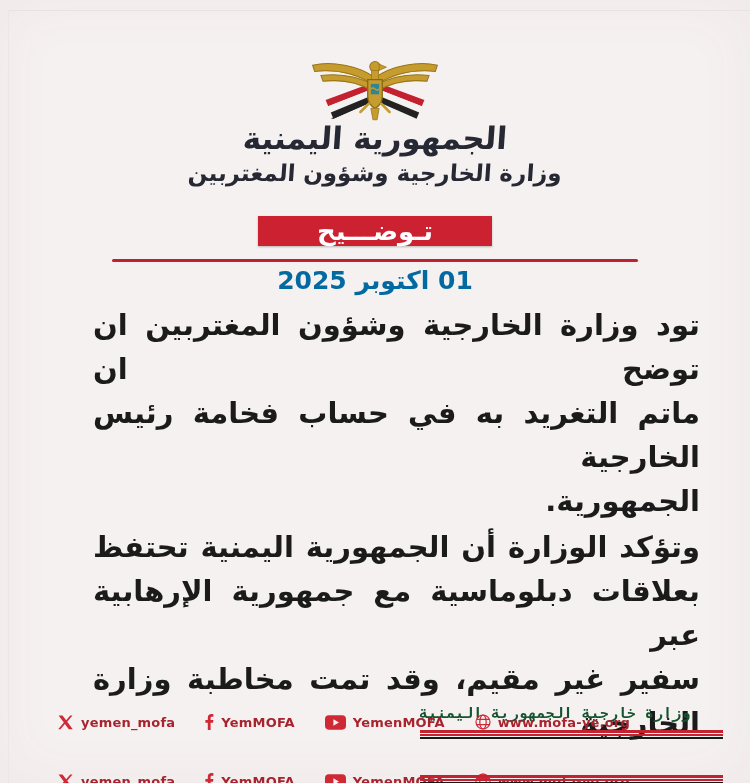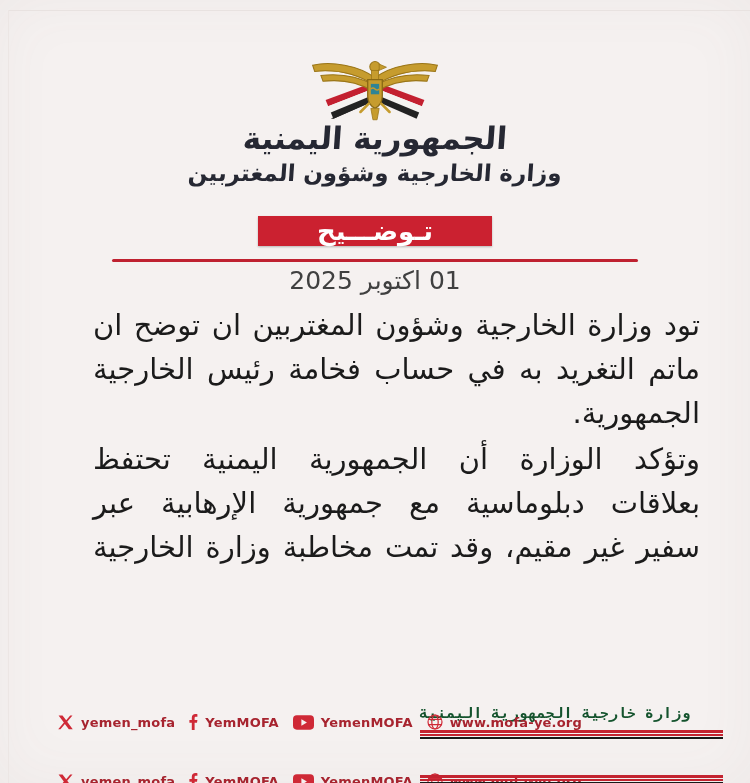--- a/index.html
+++ b/index.html
@@ -14,34 +14,34 @@
 
   .callig{position:absolute;left:0;width:100%;text-align:center;color:#262833;font-weight:bold;
           transform:skewX(-4deg);}
   .c1{top:120px;font-size:31px;letter-spacing:-1px;}
   .c2{top:160px;font-size:23px;letter-spacing:-1px;}
 
   .rule{position:absolute;top:259px;left:112px;width:526px;height:3px;background:#bf2130;border-radius:2px;}
   .banner{position:absolute;top:216px;left:50%;transform:translateX(-50%);width:234px;height:30px;
           background:#cb2130;color:#ffffff;font-size:26px;font-weight:bold;display:flex;
           align-items:center;justify-content:center;box-shadow:0 1px 2px rgba(0,0,0,.25);}
-  .date{position:absolute;top:266px;left:0;width:100%;text-align:center;color:#404040;
-        font-size:25px;font-weight:normal;direction:rtl;}
+  .date{position:absolute;top:266px;left:0;width:100%;text-align:center;color:#0369a1;
+        font-size:25px;font-weight:bold;direction:rtl;}
 
   .body{position:absolute;top:303px;left:50px;right:50px;direction:rtl;color:#1b1b1b;}
   .para{margin:0 0 2px 0;}
-  .bline{font-size:29px;font-weight:normal;line-height:44px;text-align:justify;text-align-last:justify;
+  .bline{font-size:29px;font-weight:bold;line-height:44px;text-align:justify;text-align-last:justify;
          white-space:normal;margin-left:43px;}
   .bline.last{text-align-last:right;}
 
   .ministry{position:absolute;top:704px;right:60px;color:#14532d;font-size:15px;font-weight:bold;direction:rtl;font-family:Liberation Mono, monospace;}
   .flag-lines{position:absolute;top:730px;left:420px;right:27px;height:10px;
     background:linear-gradient(#c32330 0 3px,rgba(0,0,0,0) 3px 4px,#c32330 4px 6px,
                rgba(0,0,0,0) 6px 7px,#181818 7px 9px,rgba(0,0,0,0) 9px);}
-  .social{position:absolute;top:714px;left:58px;display:flex;align-items:center;gap:14px;}
+  .social{position:absolute;top:714px;left:58px;display:flex;align-items:center;gap:30px;}
   .soc{display:inline-flex;align-items:center;gap:7px;cursor:pointer;}
   .sic{color:#cf2936;display:inline-flex;align-items:center;}
   .sic svg{display:block;}
   .slb{color:#a7242f;font-size:13px;font-weight:bold;letter-spacing:.2px;}
 
   .bottom-strip{position:absolute;top:771px;left:0;right:0;height:12px;overflow:hidden;}
   .bottom-strip .social{top:2px;}
   .bottom-strip .flag-lines{top:4px;}
 </style>
 </head>

